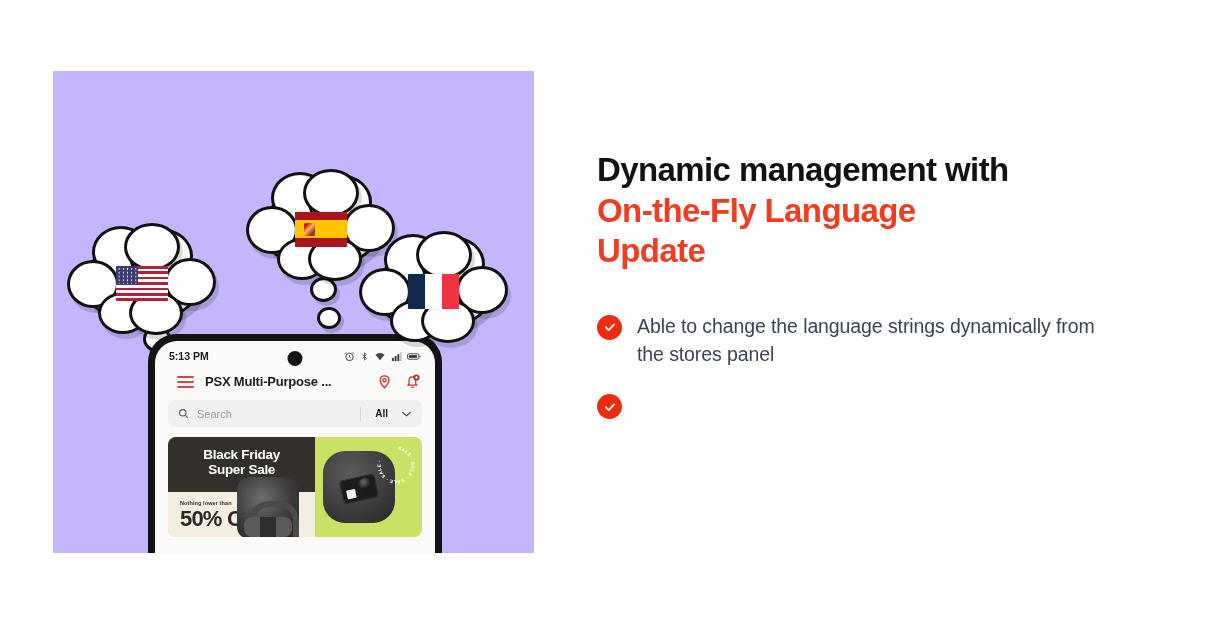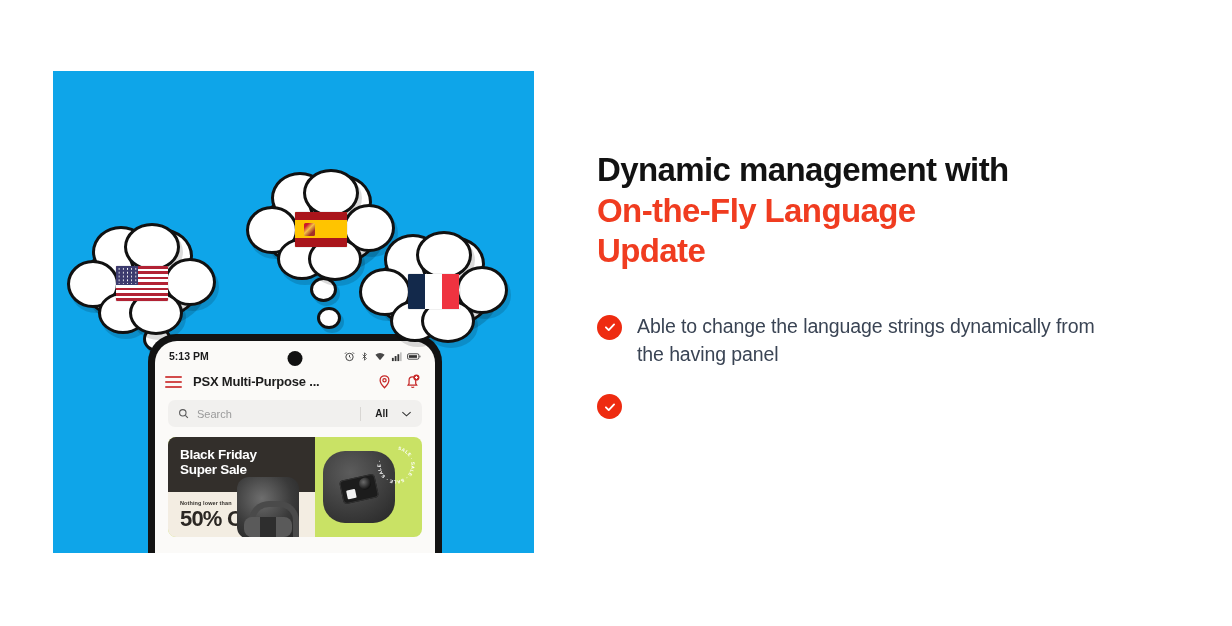--- a/index.html
+++ b/index.html
@@ -15,21 +15,21 @@
     position: relative;
   }
 
   
   .hero-panel {
     position: absolute;
     left: 53px;
     top: 71px;
     width: 481px;
     height: 482px;
-    background: #0ea5e9;
+    background: #c4b5fd;
     overflow: hidden;
   }
 
   
   .bubble-group { position: absolute; }
   .bubble-group.us      { left: 28px;  top: 172px; }
   .bubble-group.es      { left: 207px; top: 118px; }
   .bubble-group.fr      { left: 320px; top: 180px; }
 
   .bubble {
@@ -185,21 +185,21 @@
   .status-icons {
     display: flex;
     align-items: center;
     gap: 5px;
   }
   .status-icons svg { display: block; }
 
   .app-bar {
     display: flex;
     align-items: center;
-    padding: 6px 14px 8px 10px;
+    padding: 6px 14px 8px 22px;
     gap: 11px;
   }
   .hamburger {
     width: 17px; height: 12px;
     display: flex; flex-direction: column;
     justify-content: space-between;
     flex: none;
   }
   .hamburger span {
     display: block; height: 2px; width: 100%;
@@ -256,20 +256,21 @@
   }
   .promo-left {
     width: 58%;
     position: relative;
   }
   .promo-dark {
     background: #332F2B;
     height: 55px;
     padding: 10px 12px 0 12px;
     box-sizing: border-box;
+    text-align: center;
   }
   .promo-title {
     color: #ffffff;
     font-size: 13.5px;
     font-weight: 800;
     line-height: 1.12;
     letter-spacing: -0.3px;
     white-space: pre-line;
   }
   .promo-cream {
@@ -565,21 +566,21 @@
     <span class="line-accent">Update</span>
   </h1>
 
   <ul class="bullets">
     <li class="bullet">
       <span class="check-badge">
         <svg width="14" height="14" viewBox="0 0 24 24" fill="none" stroke="#ffffff" stroke-width="3.2" stroke-linecap="round" stroke-linejoin="round">
           <path d="M5 12.5l4.8 4.8L19 7.5"></path>
         </svg>
       </span>
-      <span class="bullet-text">Able to change the language strings dynamically from the having panel</span>
+      <span class="bullet-text">Able to change the language strings dynamically from the stores panel</span>
     </li>
     <li class="bullet">
       <span class="check-badge">
         <svg width="14" height="14" viewBox="0 0 24 24" fill="none" stroke="#ffffff" stroke-width="3.2" stroke-linecap="round" stroke-linejoin="round">
           <path d="M5 12.5l4.8 4.8L19 7.5"></path>
         </svg>
       </span>
     </li>
   </ul>
 </div>

